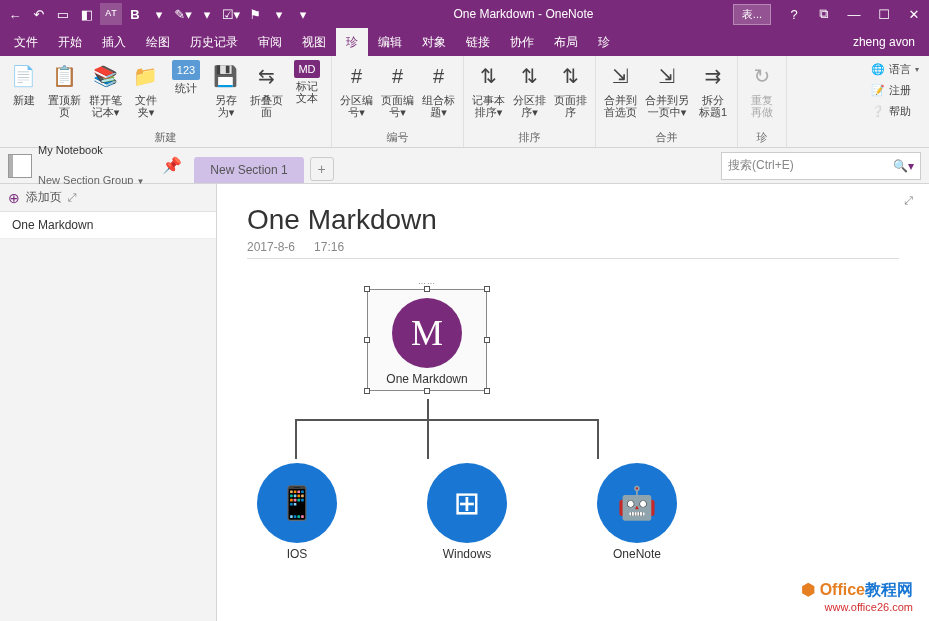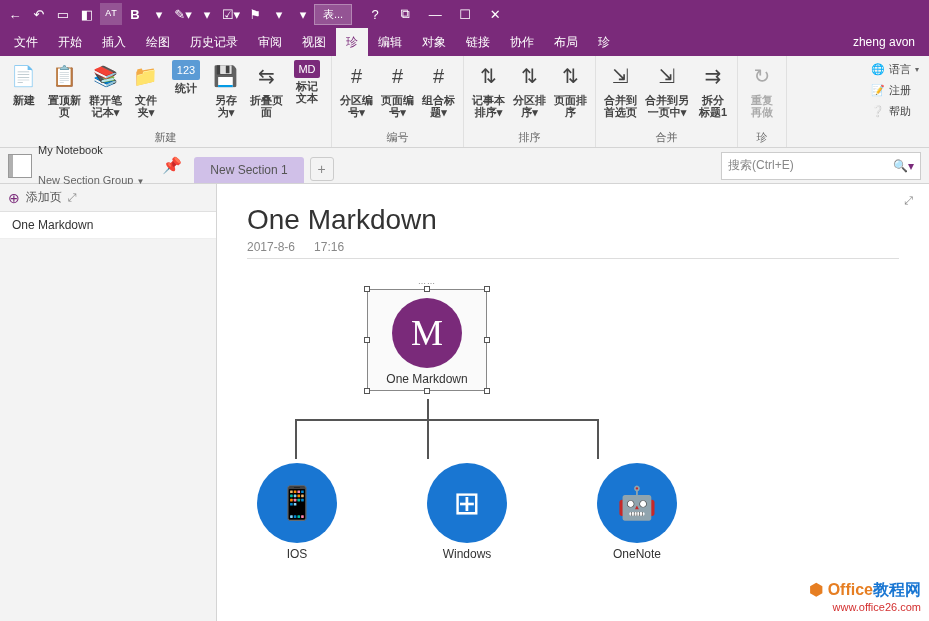--- a/index.html
+++ b/index.html
@@ -19,21 +19,21 @@
 .menu-item { padding: 0 10px; height: 28px; display: flex; align-items: center; cursor: pointer; }
 .menu-item.active { background: #f3f3f3; color: #7a2a7a; }
 .user-area { margin-left: auto; padding-right: 10px; font-size: 12px; }
 
 
 .ribbon { height: 92px; background: #f3f3f3; border-bottom: 1px solid #d4d4d4; display: flex; }
 .ribbon-group { display: flex; flex-direction: column; border-right: 1px solid #e0e0e0; padding: 2px 4px 0; }
 .ribbon-items { display: flex; flex: 1; }
 .ribbon-btn { display: flex; flex-direction: column; align-items: center; justify-content: flex-start; padding: 2px 4px; cursor: pointer; font-size: 11px; color: #444; min-width: 40px; text-align: center; }
 .ribbon-icon { width: 32px; height: 32px; display: flex; align-items: center; justify-content: center; margin-bottom: 2px; font-size: 20px; }
-.ribbon-label { line-height: 12px; white-space: pre; font-weight: bold; }
+.ribbon-label { line-height: 12px; white-space: pre; }
 .ribbon-group-label { text-align: center; font-size: 11px; color: #666; padding: 2px 0; }
 .ribbon-right { margin-left: auto; padding: 4px 8px; display: flex; flex-direction: column; gap: 2px; font-size: 11px; color: #444; }
 .ribbon-right-item { display: flex; align-items: center; gap: 4px; cursor: pointer; padding: 2px; }
 .dd { font-size: 8px; color: #666; }
 
 
 .nbbar { height: 36px; background: #f3f3f3; display: flex; align-items: center; border-bottom: 1px solid #d4d4d4; }
 .nb-selector { display: flex; align-items: center; gap: 6px; padding: 0 8px; cursor: pointer; }
 .nb-icon { width: 24px; height: 24px; border: 1px solid #999; background: linear-gradient(to right, #b0b0b0 0 20%, #fff 20%); }
 .nb-text { display: flex; flex-direction: column; line-height: 14px; }
@@ -74,21 +74,21 @@
 .c-blue { background: #1976d2; width: 80px; height: 80px; font-size: 32px; }
 .node-label { font-size: 12px; color: #333; margin-top: 2px; }
 
 .children { position: absolute; top: 170px; left: 0; display: flex; gap: 70px; }
 .child { text-align: center; width: 100px; }
 
 .connector { position: absolute; border: 1px solid #555; }
 .conn-v { width: 0; }
 .conn-h { height: 0; }
 
-.watermark { position: absolute; right: 8px; bottom: 8px; text-align: right; }
+.watermark { position: absolute; right: 16px; bottom: 8px; text-align: right; }
 .wm1 { font-size: 16px; font-weight: bold; }
 .wm1 .o { color: #e67e22; } .wm1 .b { color: #1976d2; }
 .wm2 { font-size: 11px; color: #d32f2f; }
 </style>
 </head>
 <body>
 
 <div class="titlebar">
   <div class="qat">
     <div class="qat-btn">←</div>
@@ -100,20 +100,21 @@
         <b>B</b>
       </div>
     <div class="qat-btn">▾</div>
     <div class="qat-btn">✎▾</div>
     <div class="qat-btn">▾</div>
     <div class="qat-btn">☑▾</div>
     <div class="qat-btn">⚑</div>
     <div class="qat-btn">▾</div>
     <div class="qat-btn">▾</div>
   </div>
+  <div class="title-center">One Markdown - OneNote</div>
   <div class="tablet-ind">表...</div>
   <div class="win-controls">
     <div class="win-btn">?</div>
     <div class="win-btn">⧉</div>
     <div class="win-btn">—</div>
     <div class="win-btn">☐</div>
     <div class="win-btn">✕</div>
   </div>
 </div>
 

